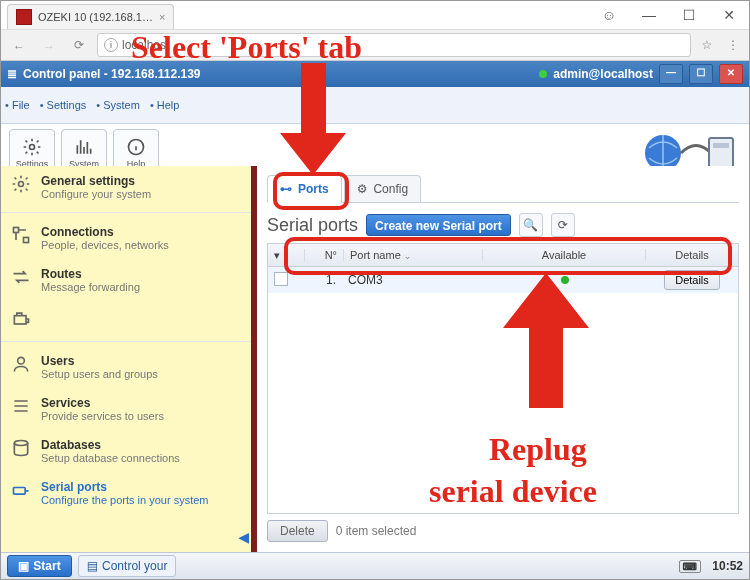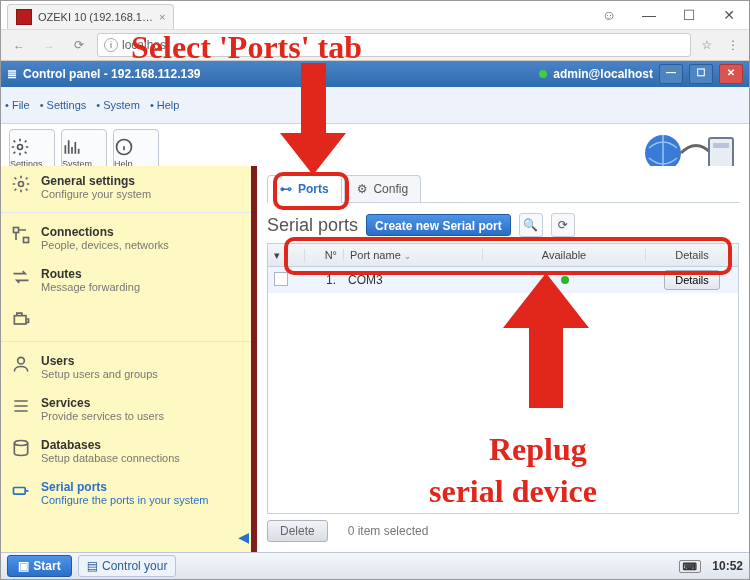--- a/index.html
+++ b/index.html
@@ -18,21 +18,21 @@
 .apphdr{height:26px;background:linear-gradient(#4a84c4,#2f6bb0);color:#fff;display:flex;align-items:center;padding:0 6px;font-weight:bold;font-size:12px;gap:6px}
 .apphdr .grow{flex:1}
 .status-dot{width:8px;height:8px;border-radius:4px;background:#3ecf3e;display:inline-block}
 .hdr-btn{width:22px;height:18px;background:#4d84c2;border:1px solid #2a5c99;border-radius:2px;text-align:center;line-height:16px;font-size:10px}
 .hdr-close{background:#d9534f;border-color:#b03330}
 
 .menubar{height:20px;background:#eef3fb;border-bottom:1px solid #c8d6ea;display:flex;align-items:center;padding:8px 4px;gap:10px;font-size:11px;color:#2a5c99}
 .menubar span{cursor:default}
 
 .toolbar{height:58px;background:#fff;border-bottom:1px solid #d4dbe6;display:flex;align-items:center;padding:0 8px;gap:6px;position:relative}
-.tbtn{width:44px;height:46px;border:1px solid #bfc8d6;border-radius:4px;background:#fafbfd;display:flex;flex-direction:column;align-items:flex-start;justify-content:center;font-size:9px;color:#555;gap:2px}
+.tbtn{width:44px;height:46px;border:1px solid #bfc8d6;border-radius:4px;background:#fafbfd;display:flex;flex-direction:column;align-items:center;justify-content:center;font-size:9px;color:#555;gap:2px}
 .tbtn svg{width:20px;height:20px}
 .worldgfx{position:absolute;right:8px;top:4px}
 
 .main{position:absolute;top:165px;bottom:26px;left:0;right:0;display:flex;background:#fff}
 .sidebar{width:250px;border-right:6px solid #7f1d1d;background:#fef9c3;overflow:hidden;position:relative}
 .sbitem{display:flex;gap:10px;padding:8px 10px;align-items:flex-start}
 .sbitem .ic{width:20px;height:20px;flex:none;color:#555}
 .sbitem .lbl{font-weight:bold;color:#333}
 .sbitem .sub{font-size:11px;color:#777}
 .sbitem.sel .lbl,.sbitem.sel .sub{color:#2a6fc9}
@@ -57,21 +57,21 @@
 .col-n{width:26px;text-align:right}
 .col-name{flex:1}
 .col-av{width:150px;text-align:center}
 .col-det{width:80px;text-align:center}
 .trow{height:26px;display:flex;align-items:center;font-size:12px;background:#eef5ff}
 .trow>div{padding:0 6px}
 .chk{width:12px;height:12px;border:1px solid #aab4c4;background:#fff;display:inline-block}
 .greendot{width:8px;height:8px;border-radius:4px;background:#2ab52a;display:inline-block}
 .detailsbtn{background:linear-gradient(#f7f8fa,#e3e7ee);border:1px solid #aab4c4;border-radius:3px;height:20px;padding:0 10px;font-size:11px}
 .tfoot{height:220px}
-.panelftr{display:flex;align-items:center;gap:20px;margin-top:6px}
+.panelftr{display:flex;align-items:center;gap:8px;margin-top:6px}
 .graybtn{background:linear-gradient(#f2f3f6,#d9dde5);border:1px solid #aab4c4;border-radius:3px;height:22px;padding:0 12px;font-size:12px;color:#666}
 
 .taskbar{position:absolute;bottom:0;left:0;right:0;height:26px;background:linear-gradient(#f4f6fa,#dfe5ee);border-top:1px solid #bcc6d6;display:flex;align-items:center;padding:0 6px;gap:6px;font-size:12px}
 .startbtn{background:linear-gradient(#4d94e6,#2a6fc9);color:#fff;border:1px solid #225a9f;border-radius:3px;height:20px;padding:0 10px;font-weight:bold;display:flex;align-items:center;gap:4px}
 .taskbtn{background:#eef3fb;border:1px solid #b7c5dc;border-radius:3px;height:20px;padding:0 8px;color:#2a5c99;display:flex;align-items:center;gap:4px}
 .clock{margin-left:auto;font-weight:bold;color:#333}
 .kbd{border:1px solid #888;border-radius:2px;padding:0 3px;font-size:10px;margin-right:8px}
 
 .anno{position:absolute;pointer-events:none}
 .anno-text{color:#e1261c;font-weight:bold;font-size:32px;font-family:Georgia,'Times New Roman',serif}

